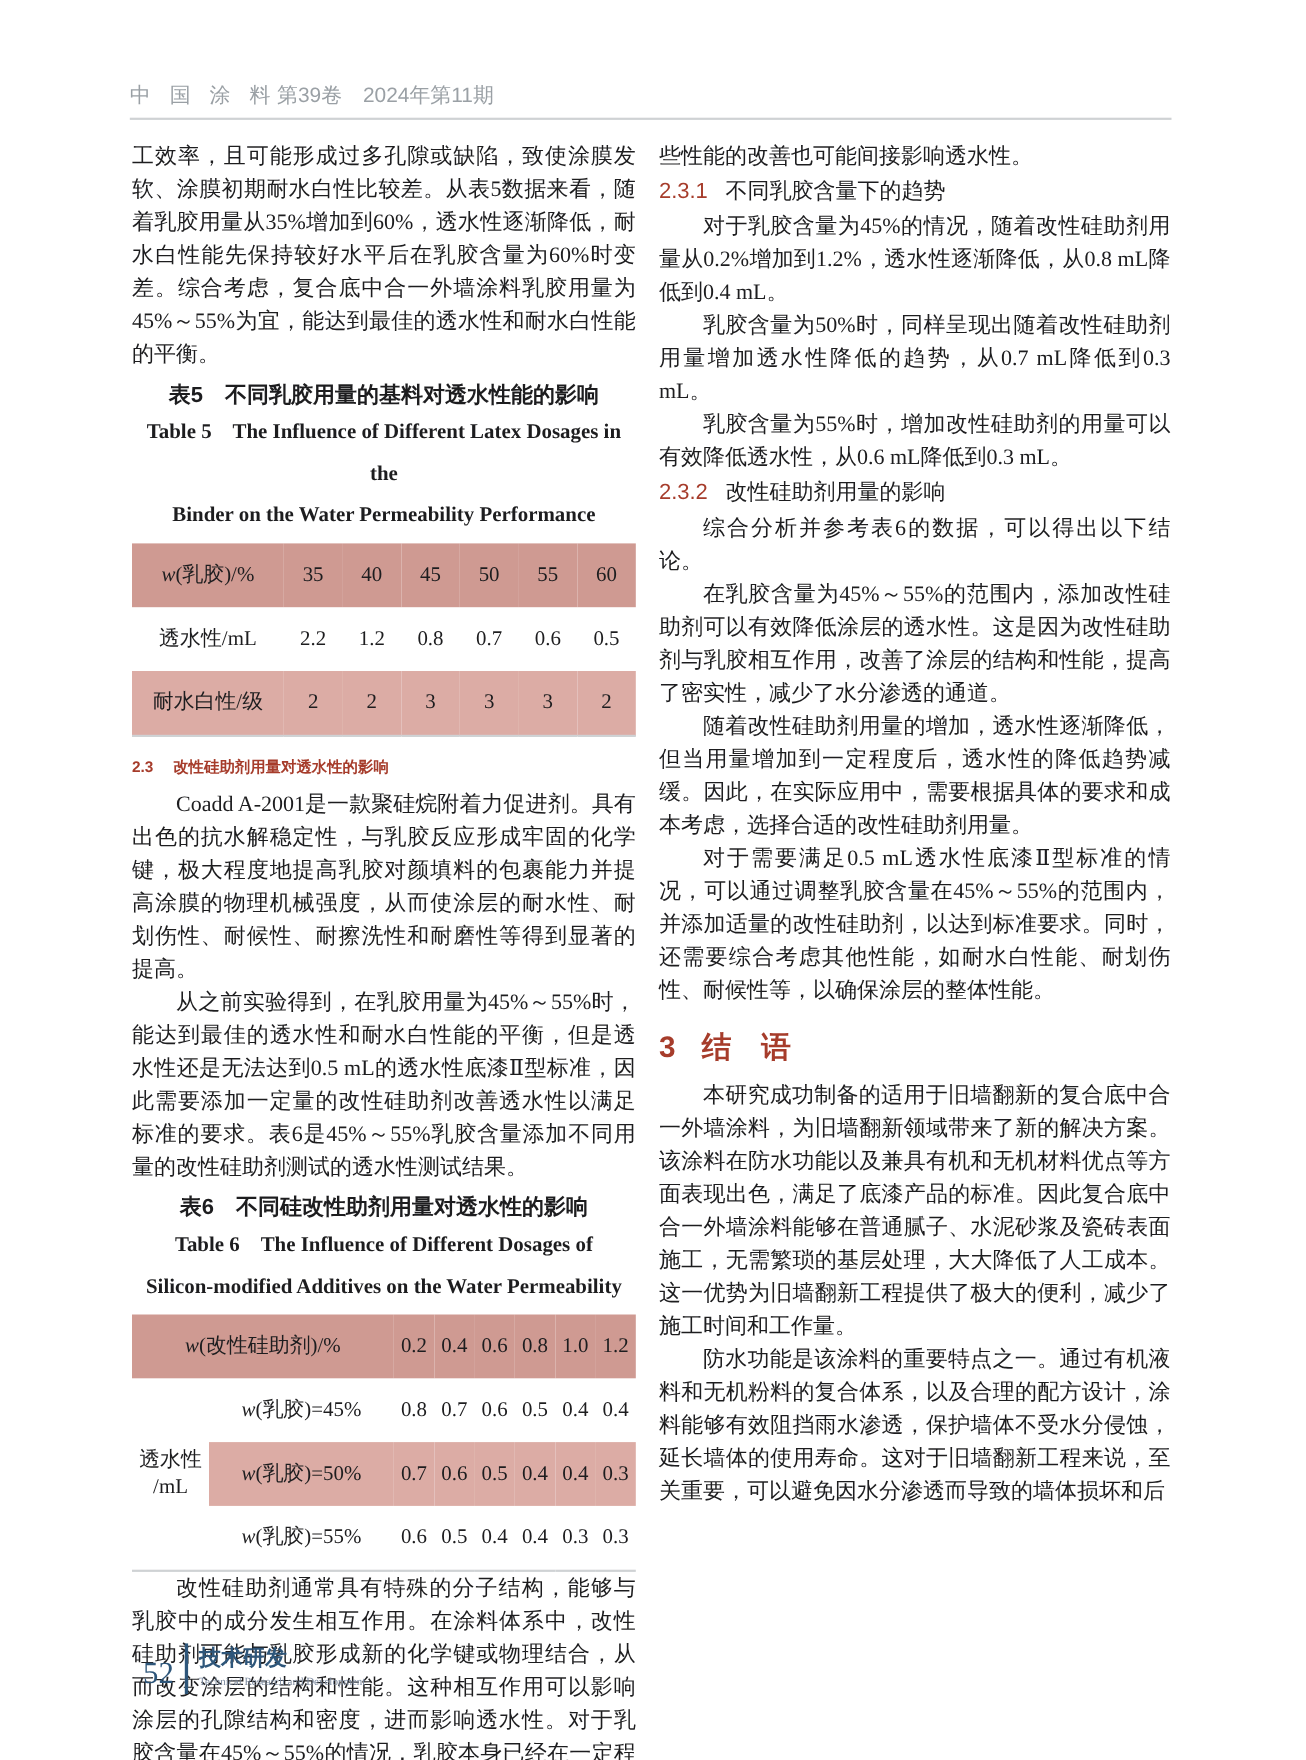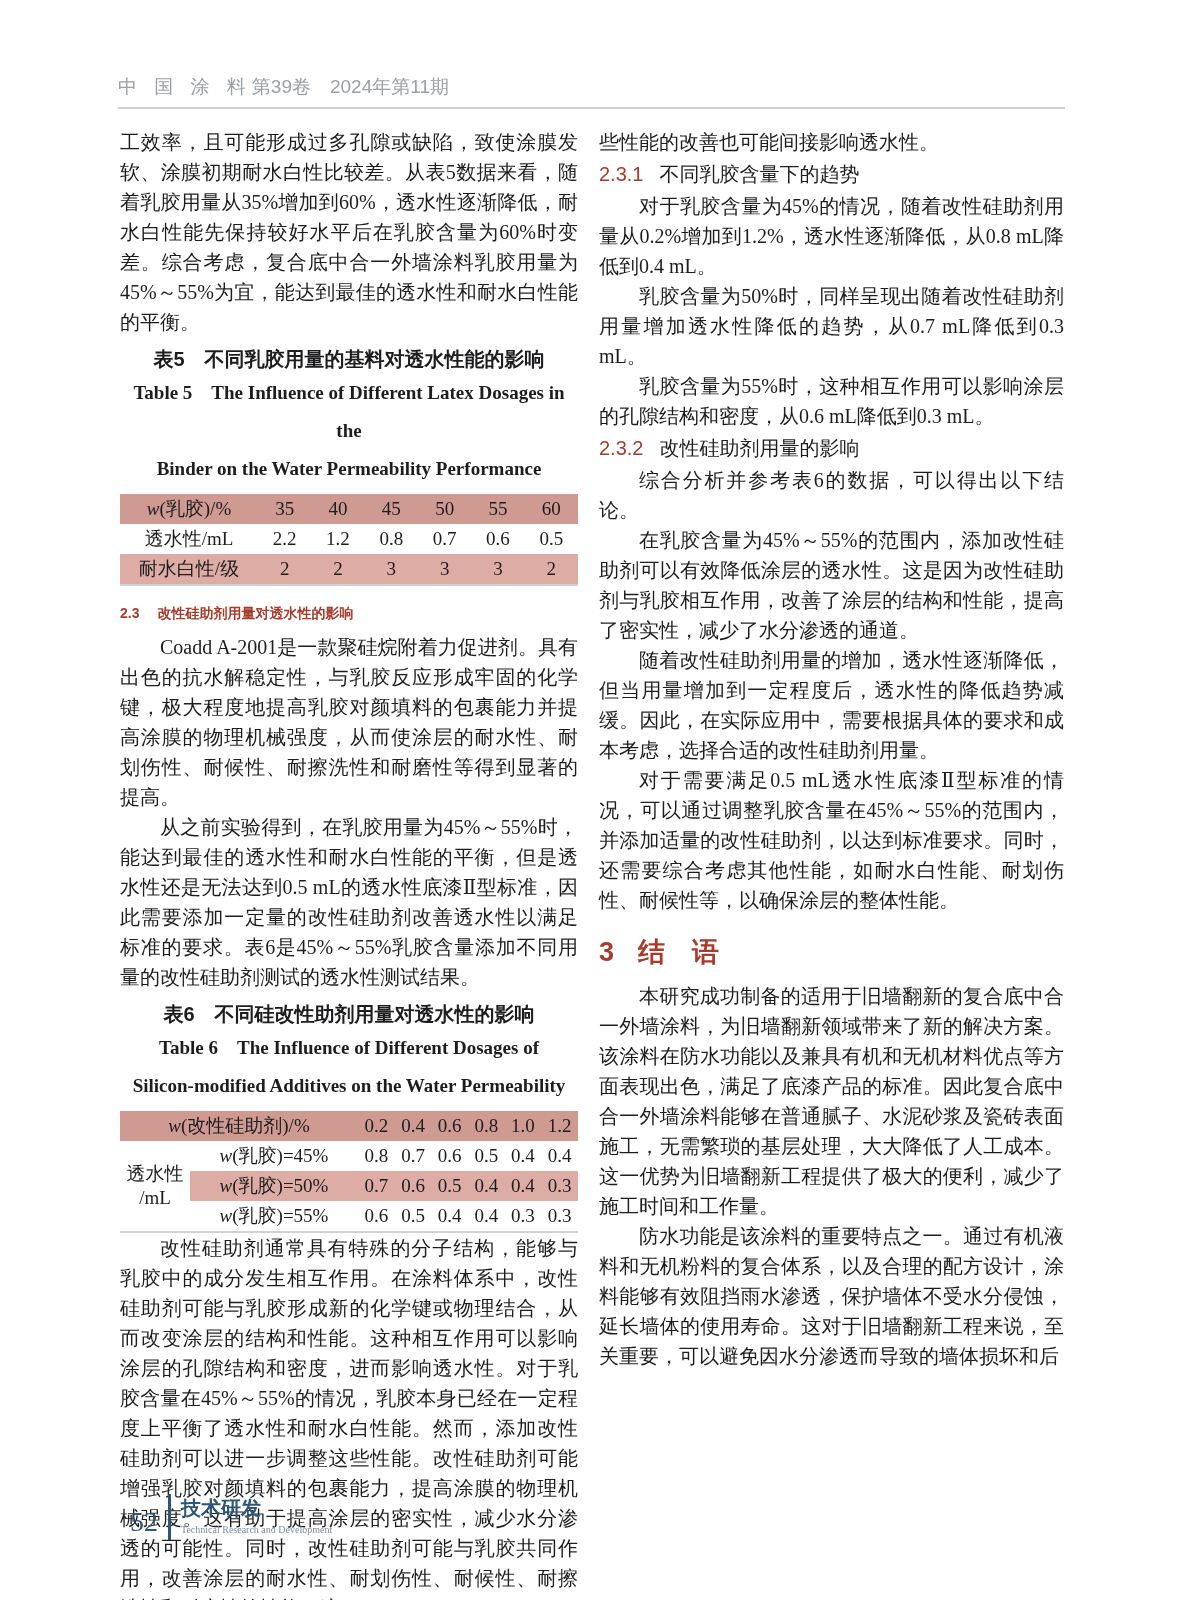--- a/index.html
+++ b/index.html
@@ -54,21 +54,21 @@
   .h-big .num{margin-right:24px;}
   
   .tbl-cap{margin:8px 0 6px;text-align:center;font-weight:bold;}
   .tbl-cap .zh{font-family:"Liberation Sans","DejaVu Sans",sans-serif;font-size:20px;line-height:29px;}
   .tbl-cap .en{font-family:"Liberation Serif","DejaVu Serif",serif;font-size:19px;line-height:38px;}
   
   table.dtable{
     width:100%;border-collapse:collapse;table-layout:fixed;
     font-size:19px;line-height:22px;border-bottom:2px solid var(--rule_gray);
   }
-  table.dtable td{padding:4px 1px;text-align:center;vertical-align:middle;}
+  table.dtable td{padding:18px 1px;text-align:center;vertical-align:middle;}
   td.lbl{text-align:left;padding-left:6px;}
   td.grp{text-align:left;padding-left:4px;line-height:24px;}
   tr.shade-dark td{background:var(--table_dark);}
   tr.shade-light td{background:var(--table_light);}
   i.wv{font-family:"Liberation Serif","DejaVu Serif",serif;font-style:italic;}
   
   .footer{
     position:absolute;left:130px;top:1494px;
     display:flex;align-items:center;
   }
@@ -219,21 +219,21 @@
 
   <div class="col col-right">
     <p>些性能的改善也可能间接影响透水性。</p>
 
     <div class="h-sub">
       <span class="num">2.3.1</span><span class="ttl">不同乳胶含量下的趋势</span>
     </div>
 
     <p class="ind">对于乳胶含量为45%的情况，随着改性硅助剂用量从0.2%增加到1.2%，透水性逐渐降低，从0.8 mL降低到0.4 mL。</p>
     <p class="ind">乳胶含量为50%时，同样呈现出随着改性硅助剂用量增加透水性降低的趋势，从0.7 mL降低到0.3 mL。</p>
-    <p class="ind">乳胶含量为55%时，这种相互作用可以影响涂层的孔隙结构和密度，从0.6 mL降低到0.3 mL。</p>
+    <p class="ind">乳胶含量为55%时，增加改性硅助剂的用量可以有效降低透水性，从0.6 mL降低到0.3 mL。</p>
 
     <div class="h-sub">
       <span class="num">2.3.2</span><span class="ttl">改性硅助剂用量的影响</span>
     </div>
 
     <p class="ind">综合分析并参考表6的数据，可以得出以下结论。</p>
     <p class="ind">在乳胶含量为45%～55%的范围内，添加改性硅助剂可以有效降低涂层的透水性。这是因为改性硅助剂与乳胶相互作用，改善了涂层的结构和性能，提高了密实性，减少了水分渗透的通道。</p>
     <p class="ind">随着改性硅助剂用量的增加，透水性逐渐降低，但当用量增加到一定程度后，透水性的降低趋势减缓。因此，在实际应用中，需要根据具体的要求和成本考虑，选择合适的改性硅助剂用量。</p>
     <p class="ind">对于需要满足0.5 mL透水性底漆Ⅱ型标准的情况，可以通过调整乳胶含量在45%～55%的范围内，并添加适量的改性硅助剂，以达到标准要求。同时，还需要综合考虑其他性能，如耐水白性能、耐划伤性、耐候性等，以确保涂层的整体性能。</p>
 

